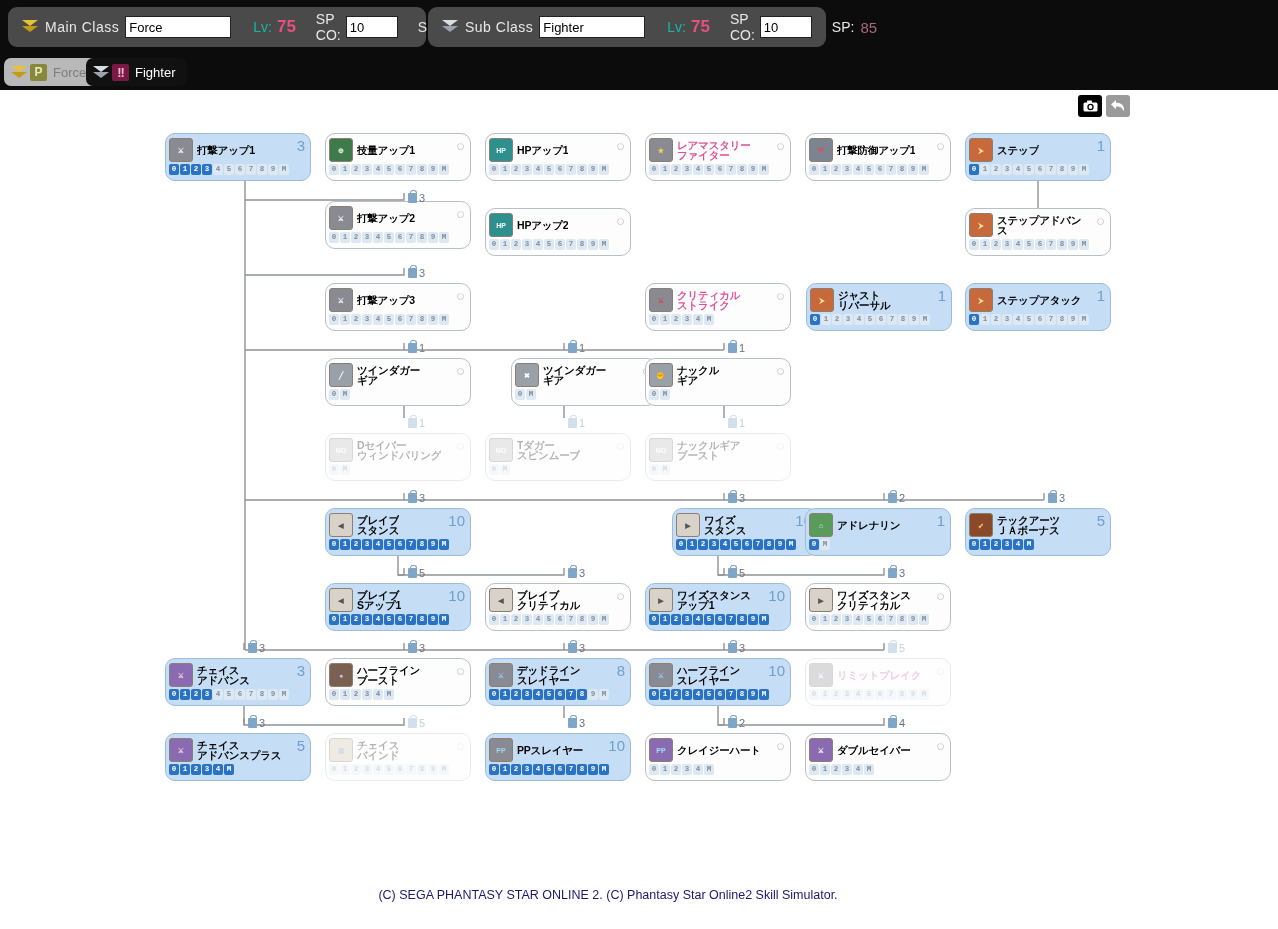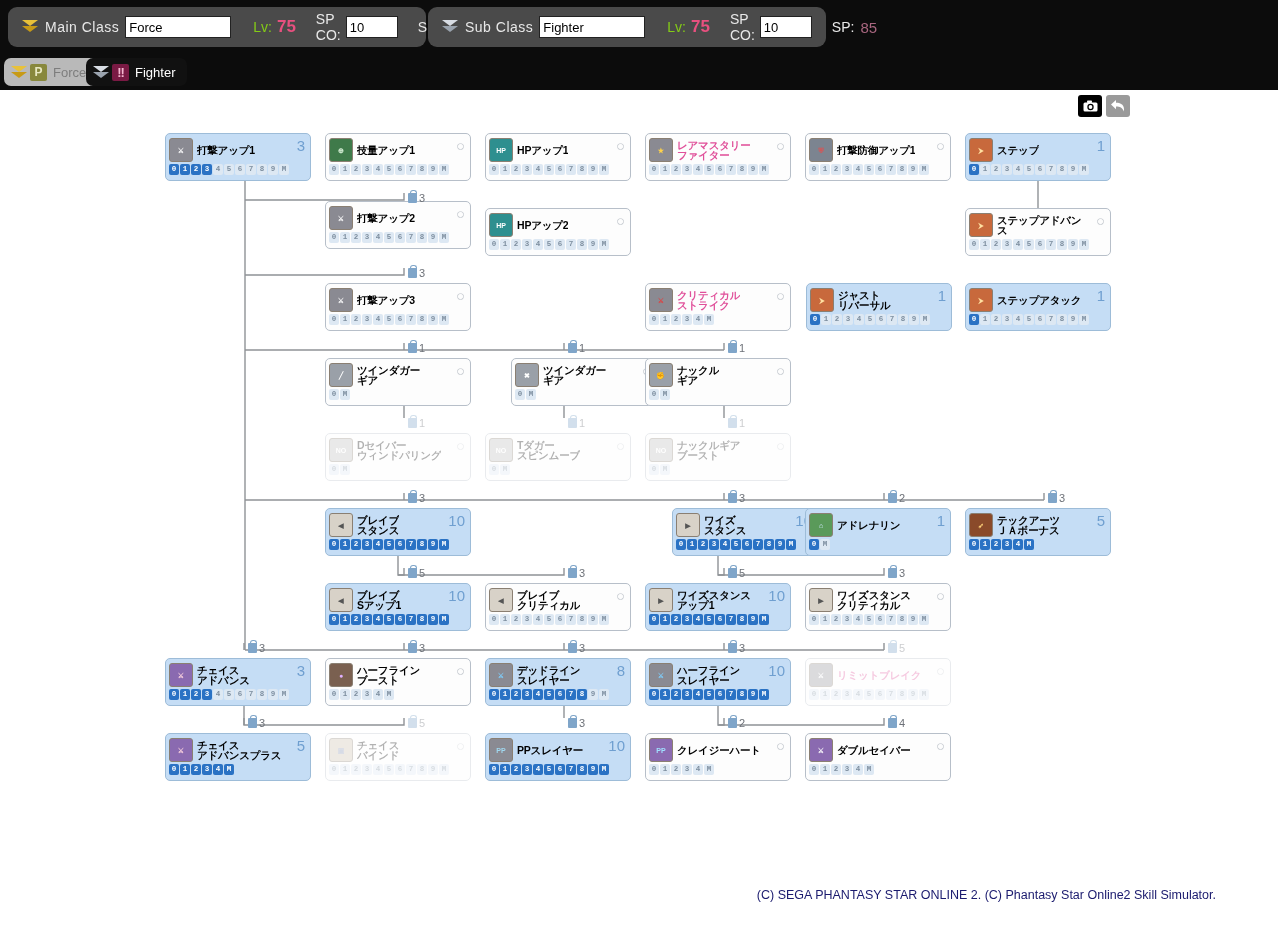--- a/index.html
+++ b/index.html
@@ -42,21 +42,21 @@
   .dia-sil-top { top:1px; border-left:8px solid transparent; border-right:8px solid transparent; border-top:6px solid #d8dde4; }
   .dia-sil-bot { top:7px; border-left:8px solid transparent; border-right:8px solid transparent; border-top:6px solid #9aa3ae; }
 
   .cls-label { font-size:14px; letter-spacing:.5px; white-space:nowrap; }
   .cls-input {
     margin-left:6px; width:106px; height:22px;
     background:#fff; border:1px solid #222; color:#000;
     font-family:"Liberation Sans", sans-serif; font-size:13px;
     padding:0 3px;
   }
-  .lv-label { margin-left:22px; font-size:14px; color:#84cc16; }
+  .lv-label { margin-left:22px; font-size:14px; color:#14b8a6; }
   .lv-val   { margin-left:5px; font-size:17px; font-weight:bold; color:#e8507f; }
   .spco-label { margin-left:20px; font-size:14px; }
   .spco-input {
     margin-left:5px; width:52px; height:22px;
     background:#fff; border:1px solid #222; color:#000;
     font-family:"Liberation Sans", sans-serif; font-size:13px; padding:0 3px;
   }
   .sp-label { margin-left:20px; font-size:14px; }
   .sp-val { margin-left:6px; font-size:15px; color:#a8667f; }
 
@@ -91,21 +91,21 @@
   #btn-capture { background:#000; }
   #btn-undo { background:#9a9a9a; }
 
   
   #tree { position:absolute; left:0; top:90px; width:1278px; height:760px; }
   #lines { position:absolute; left:0; top:0; }
 
   
   .node {
     position:absolute; width:146px; height:48px;
-    border:1px solid #b7bfc9; border-radius:5px;
+    border:1px solid #b7bfc9; border-radius:10px;
     background:#fdfdfd; overflow:hidden;
   }
   .node.active { background:#c5ddf5; border-color:#9dbcd8; }
   .node.dim { opacity:.30; }
   .node-top { display:flex; align-items:center; height:30px; padding:2px 3px 0 3px; position:relative; }
   .nico {
     width:24px; height:24px; flex:none; border-radius:3px;
     border:1px solid #8a7f72;
     display:flex; align-items:center; justify-content:center;
     font-size:7px; font-weight:bold; line-height:1;
@@ -141,21 +141,21 @@
     position:relative; flex:none;
   }
   .lock .lk:before {
     content:""; position:absolute; left:2px; top:-3px;
     width:5px; height:4px; border:1.5px solid #7fa5c9;
     border-bottom:none; border-radius:3px 3px 0 0;
   }
   .lock.dim { opacity:.35; }
 
   
-  #footer { position:absolute; left:0; top:888px; width:1216px; text-align:right; }
+  #footer { position:absolute; left:0; top:888px; width:1216px; text-align:center; }
   #copyright { font-size:12.5px; color:#1a1a6e; font-family:"Liberation Sans", sans-serif; }
   #top-link { font-size:12.5px; color:#1a1a6e; margin-top:3px; cursor:pointer; }
 </style>
 </head>
 <body>
 
 <div id="topbar">
 
   <div id="main-class-panel" class="class-panel">
     <span class="class-diamond">

